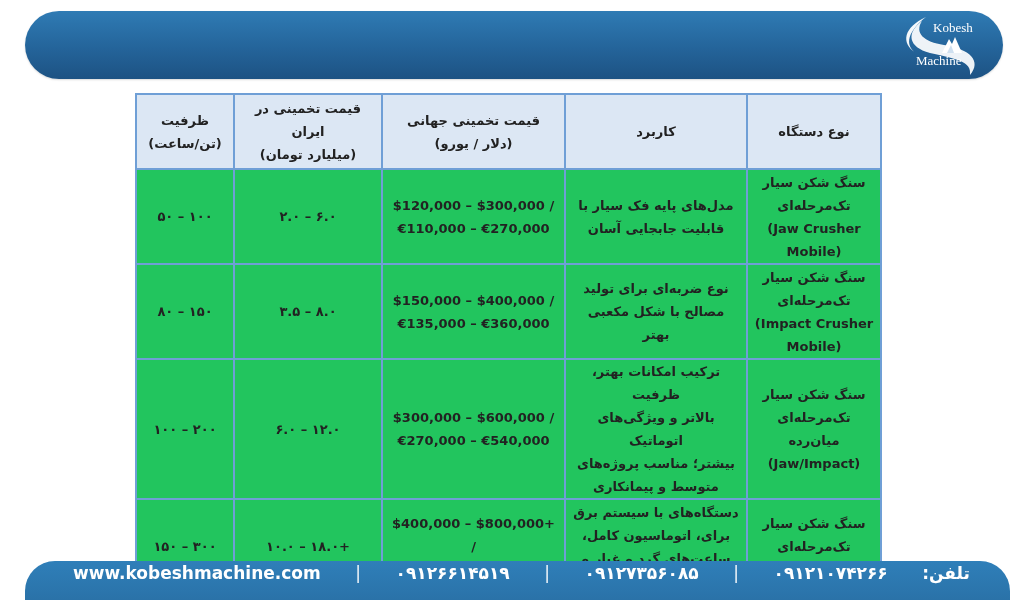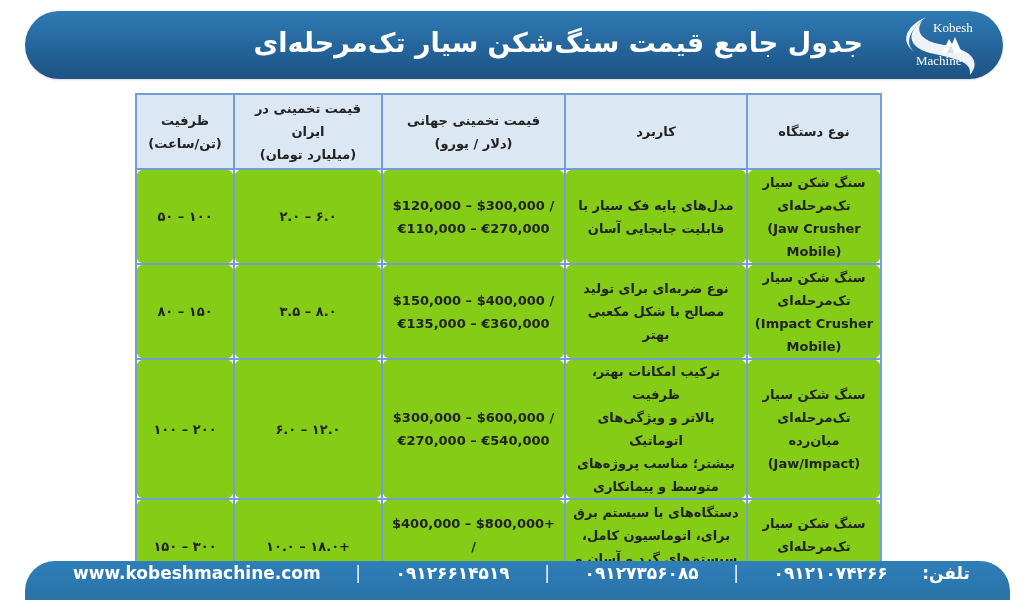--- a/index.html
+++ b/index.html
@@ -37,21 +37,21 @@
     table.price-table {
       width: 100%; height: 100%; border-collapse: collapse; direction: rtl;
       table-layout: fixed;
     }
     .price-table th, .price-table td {
       border: 2px solid #6f9fd6; text-align: center; vertical-align: middle;
       font-size: 13px; line-height: 23px; font-weight: bold; color: #222;
       padding: 0 6px;
     }
     .price-table thead th { background: #dce7f4; height: 75px; }
-    .price-table tbody td { background: #84cc16; height: 95px; border-radius: 9px; }
+    .price-table tbody td { background: #22c55e; height: 95px; }
     .cell-line { display: block; }
     .ltr { direction: ltr; unicode-bidi: embed; }
 
     .footer-bar {
       position: absolute; left: 25px; top: 561px; width: 985px; height: 39px;
       border-radius: 30px 30px 0 0;
       background: linear-gradient(to bottom, #2f7fb9 0%, #2a72a8 100%);
     }
     .footer-content {
       position: absolute; left: 0; top: 0; width: 100%; height: 39px;
@@ -60,21 +60,20 @@
       white-space: nowrap;
     }
     .footer-sep { font-weight: normal; opacity: 0.95; }
     .footer-phone { direction: ltr; }
     .footer-label { direction: rtl; text-align: center; }
   </style>
 </head>
 <body>
 
 <div class="title-banner">
-  <div class="title-text">جدول جامع قیمت سنگ‌شکن سیار تک‌مرحله‌ای</div>
   <div class="logo">
     <svg class="logo-swoosh" viewBox="0 0 112 64">
       <path d="M40 4 C18 14 14 30 30 40 C18 32 22 18 40 4 Z" fill="#ffffff" opacity="0.95"></path>
       <path d="M36 8 C20 20 22 34 44 40 C70 46 86 48 84 62 C96 48 84 36 58 32 C38 29 28 20 36 8 Z" fill="#ffffff" opacity="0.92"></path>
     </svg>
     <span class="logo-word-top">Kobesh</span>
     <svg class="logo-mountain" viewBox="0 0 20 18">
       <polygon points="0,18 7,4 10,9 13,2 20,18" fill="#ffffff"></polygon>
       <polygon points="5,18 9,10 12,18" fill="#cfe0f0"></polygon>
     </svg>
@@ -176,21 +175,21 @@
 
       <tr>
         <td>
           <span class="cell-line">سنگ شکن سیار</span>
           <span class="cell-line">تک‌مرحله‌ای</span>
           <span class="cell-line">پیشرفته</span>
         </td>
         <td>
           <span class="cell-line">دستگاه‌های با سیستم برق</span>
           <span class="cell-line">برای، اتوماسیون کامل،</span>
-          <span class="cell-line">سیستم‌های گرد و آسان و</span>
+          <span class="cell-line">ساعت‌های گرد و غبار و</span>
           <span class="cell-line">بازده بالاتر</span>
         </td>
         <td>
           <span class="cell-line ltr">$400,000 – $800,000+ /</span>
           <span class="cell-line ltr">€360,000 – €720,000+</span>
         </td>
         <td>+۱۸.۰ – ۱۰.۰</td>
         <td>۳۰۰ – ۱۵۰</td>
       </tr>
     </tbody>

